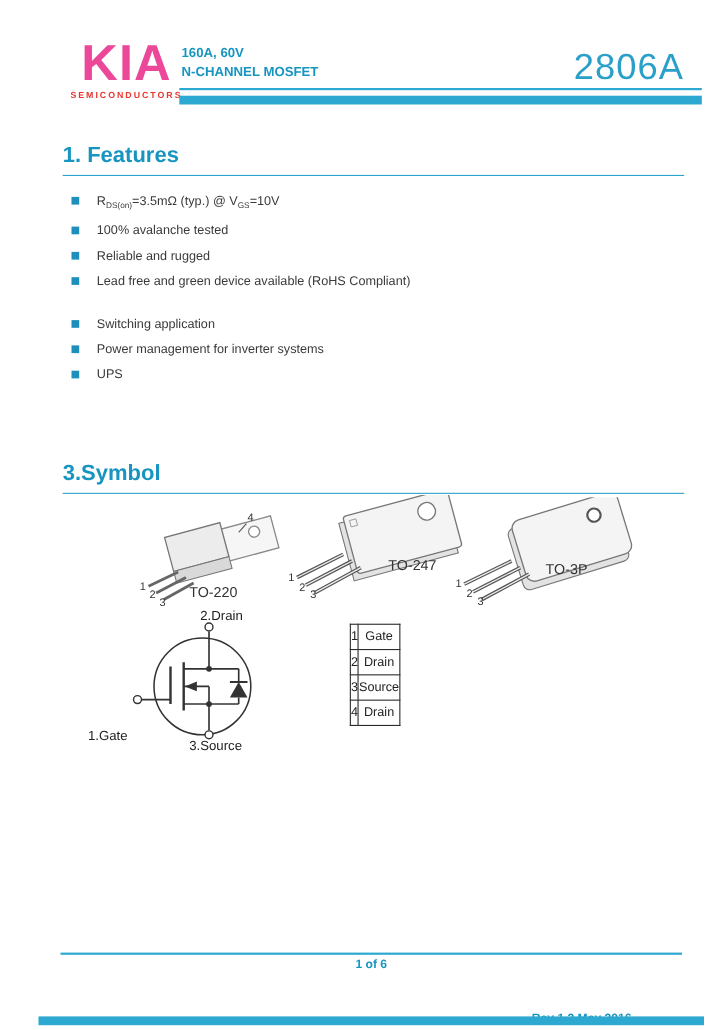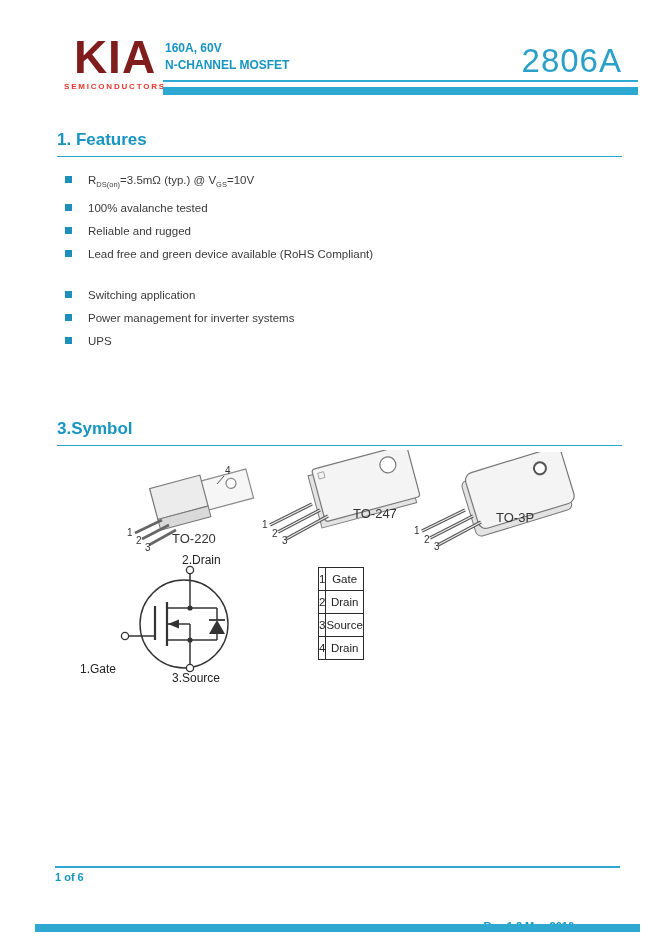--- a/index.html
+++ b/index.html
@@ -3,51 +3,51 @@
 <meta charset="utf-8">
 <style>
   * { margin:0; padding:0; box-sizing:border-box; }
   html,body { background:#fff; }
   .page {
     position:relative; width:662px; height:936px; background:#ffffff;
     font-family:"Liberation Sans", sans-serif; overflow:hidden;
   }
   
   .logo { position:absolute; left:60px; top:34px; width:110px; text-align:center; }
-  .logo-main { font-size:46px; font-weight:bold; color:#7f1d1d; letter-spacing:1px; line-height:46px; }
+  .logo-main { font-size:46px; font-weight:bold; color:#ec4899; letter-spacing:1px; line-height:46px; }
   .logo-sub { font-size:8px; font-weight:bold; color:#e8352e; letter-spacing:1.8px; margin-top:2px; white-space:nowrap; }
   .hdr-title { position:absolute; left:165px; top:40px; color:#1795c1; font-weight:bold; font-size:12px; line-height:17px; }
   .hdr-part { position:absolute; right:40px; top:42px; color:#2aa0c8; font-size:33px; letter-spacing:1px; }
   .hdr-thinline { position:absolute; left:163px; right:24px; top:80px; height:2px; background:#2da8d0; }
   .hdr-bar { position:absolute; left:163px; right:24px; top:87px; height:8px; background:#2da8d0; }
   
   .section { position:absolute; left:57px; right:40px; }
   .sec-features { top:130px; }
   .sec-apps { top:288px; }
   .sec-symbol { top:419px; }
-  .sec-title { color:#1795c1; font-weight:bold; font-size:17px; padding-bottom:6px;
+  .sec-title { color:#1795c1; font-weight:bold; font-size:20px; padding-bottom:6px;
                border-bottom:1.5px solid #2aa4cc; margin-bottom:16px; }
   .bullet-item { position:relative; padding-left:31px; margin-bottom:9px;
                  font-size:11.5px; color:#3a3a3a; line-height:14px; }
   .bullet-item .sq { position:absolute; left:8px; top:3px; width:7px; height:7px; background:#1d8fba; }
   sub { font-size:7.5px; }
   
   .pkg-svg, .sym-svg { position:absolute; }
   .pkg-caption { position:absolute; font-size:13px; color:#333; }
   .pin-num { font-size:10px; fill:#333; font-family:"Liberation Sans",sans-serif; }
   .sym-label { position:absolute; font-size:12px; color:#222; }
   
   .pin-table { position:absolute; left:318px; top:567px; border-collapse:collapse; }
   .pin-table td, .pin-table th { border:1px solid #2b2b2b; font-size:11.5px; font-weight:normal;
        color:#222; text-align:center; height:23px; }
   .pin-table { border:1.5px solid #2b2b2b; }
   .col-pin { width:117px; } .col-fn { width:129px; }
   
   .ft-line { position:absolute; left:55px; right:42px; top:866px; height:2px; background:#2da8d0; }
-  .ft-page { position:absolute; left:55px; right:42px; top:871px; 
+  .ft-page { position:absolute; left:55px; right:42px; top:871px; text-align:center;
              color:#1795c1; font-weight:bold; font-size:11px; }
   .ft-rev { position:absolute; right:88px; top:920px; color:#1795c1; font-weight:bold; font-size:11px; }
   .ft-bar { position:absolute; left:35px; right:22px; top:924px; height:8px; background:#2da8d0; }
 </style>
 </head>
 <body>
 
 <div class="page">
 
   <div class="logo">

